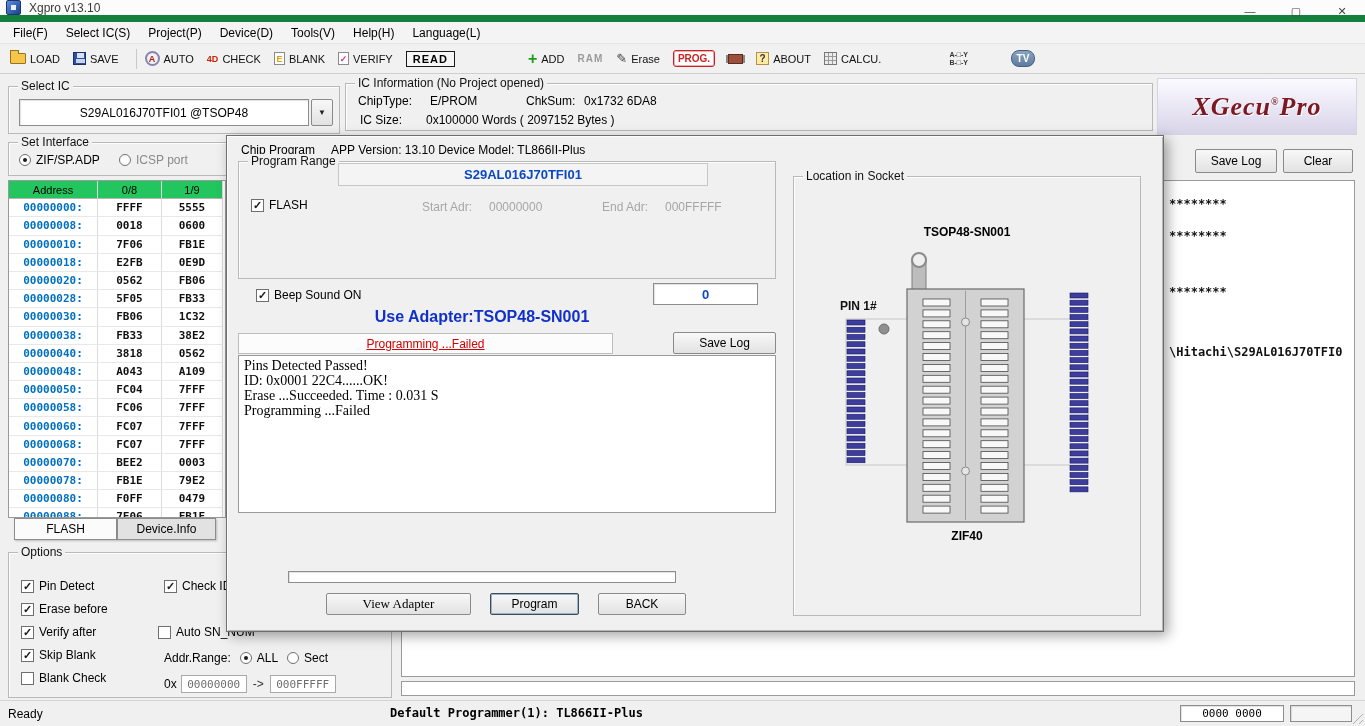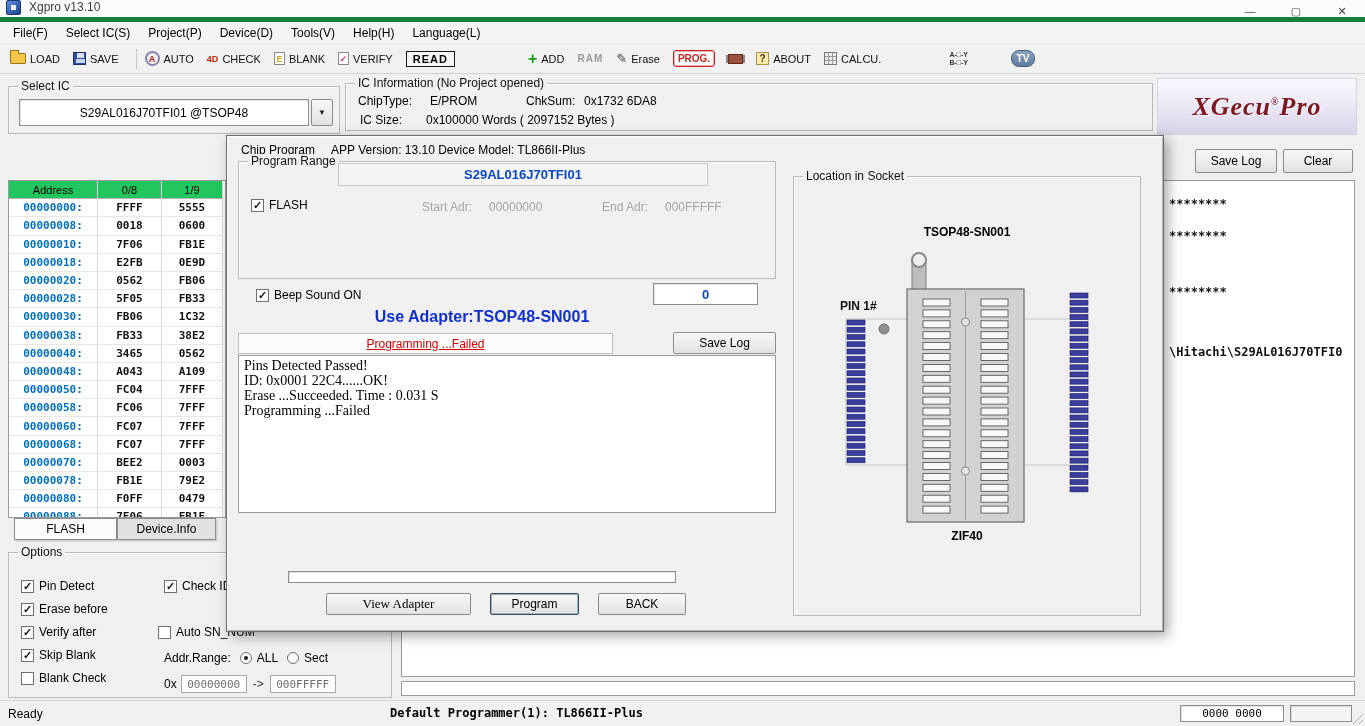--- a/index.html
+++ b/index.html
@@ -1,21 +1,21 @@
 <!DOCTYPE html>
 <html><head>
 <meta charset="utf-8">
 <style>
   * { margin:0; padding:0; box-sizing:border-box; }
   html,body { width:1365px; height:726px; overflow:hidden; }
   body { font-family:"Liberation Sans",sans-serif; font-size:12px; color:#000; background:#f0f0f0; }
   #app { position:relative; width:1365px; height:726px; background:#f0f0f0; }
 
   
-  #titlebar { position:absolute; left:0; top:0; width:1365px; height:22px; background:#fcfcfc; border-bottom:5px solid #15803d; display:flex; align-items:flex-start; }
+  #titlebar { position:absolute; left:0; top:0; width:1365px; height:22px; background:#fcfcfc; border-bottom:7px solid #15803d; display:flex; align-items:center; }
   #app-icon { width:15px; height:15px; margin-left:6px; background:linear-gradient(135deg,#5d8ede,#1d3f8f); border:1px solid #1a356f; border-radius:2px; position:relative; }
   #app-icon::after { content:""; position:absolute; left:4px; top:4px; width:5px; height:5px; background:#e8f0ff; }
   #title-text { margin-left:8px; color:#3a3a3a; }
   #win-controls { position:absolute; right:0; top:0; height:22px; display:flex; }
   .win-btn { width:46px; height:22px; display:flex; align-items:center; justify-content:center; font-size:11px; color:#444; }
 
   
   #menubar { position:absolute; left:0; top:22px; width:1365px; height:22px; background:#f4f4f4; border-bottom:1px solid #e6e6e6; display:flex; align-items:center; padding-left:4px; }
   .menu-item { padding:0 9px; height:100%; display:flex; align-items:center; white-space:nowrap; }
   #toolbar { position:absolute; left:0; top:44px; width:1365px; height:30px; background:#f1f1f1; border-bottom:1px solid #cfcfcf; display:flex; align-items:center; padding-left:8px; }
@@ -226,20 +226,31 @@
   <div class="groupbox" id="gb-select-ic">
     <span class="gb-title">Select IC</span>
     <div id="ic-combo" class="sunken">
       <span>S29AL016J70TFI01 @TSOP48</span>
     </div>
     <div id="ic-combo-btn" class="btn">
       <span>▼</span>
     </div>
   </div>
 
+  <div class="groupbox" id="gb-interface">
+    <span class="gb-title">Set Interface</span>
+    <label class="check-row" id="radio-zif">
+      <span class="rb checked"></span>
+      <span>ZIF/SP.ADP</span>
+    </label>
+    <label class="check-row" id="radio-icsp">
+      <span class="rb"></span>
+      <span>ICSP port</span>
+    </label>
+  </div>
 
   <div id="hex-table">
     <div id="hex-grid">
         <div class="hx hx-head">Address</div>
         <div class="hx hx-head">0/8</div>
         <div class="hx hx-head">1/9</div>
         <div class="hx hx-addr">00000000:</div>
         <div class="hx hx-val">FFFF</div>
         <div class="hx hx-val">5555</div>
         <div class="hx hx-addr">00000008:</div>
@@ -257,21 +268,21 @@
         <div class="hx hx-addr">00000028:</div>
         <div class="hx hx-val">5F05</div>
         <div class="hx hx-val">FB33</div>
         <div class="hx hx-addr">00000030:</div>
         <div class="hx hx-val">FB06</div>
         <div class="hx hx-val">1C32</div>
         <div class="hx hx-addr">00000038:</div>
         <div class="hx hx-val">FB33</div>
         <div class="hx hx-val">38E2</div>
         <div class="hx hx-addr">00000040:</div>
-        <div class="hx hx-val">3465</div>
+        <div class="hx hx-val">3818</div>
         <div class="hx hx-val">0562</div>
         <div class="hx hx-addr">00000048:</div>
         <div class="hx hx-val">A043</div>
         <div class="hx hx-val">A109</div>
         <div class="hx hx-addr">00000050:</div>
         <div class="hx hx-val">FC04</div>
         <div class="hx hx-val">7FFF</div>
         <div class="hx hx-addr">00000058:</div>
         <div class="hx hx-val">FC06</div>
         <div class="hx hx-val">7FFF</div>

